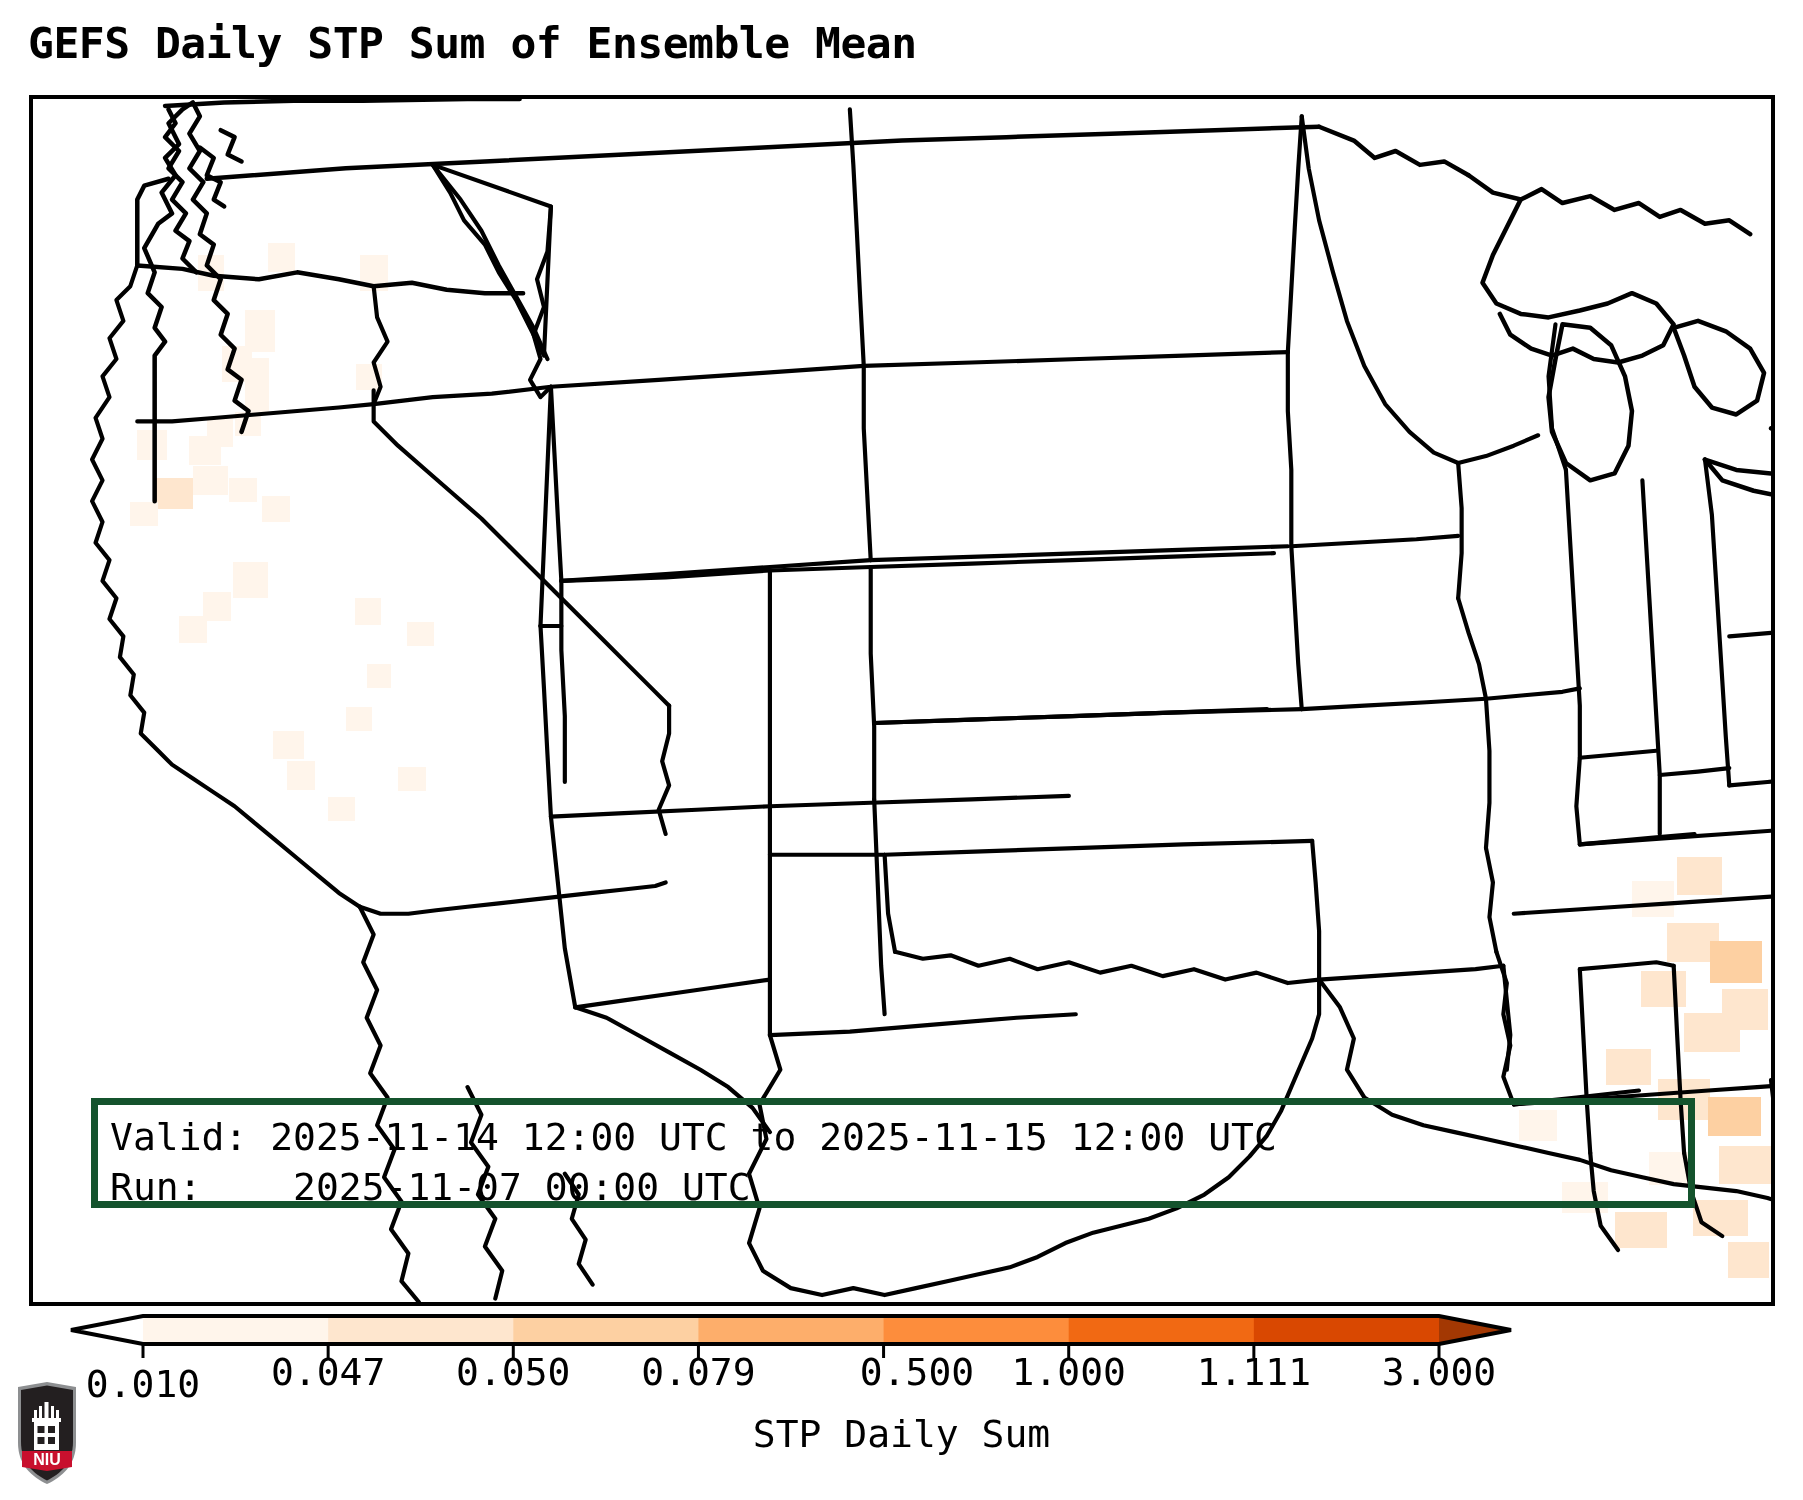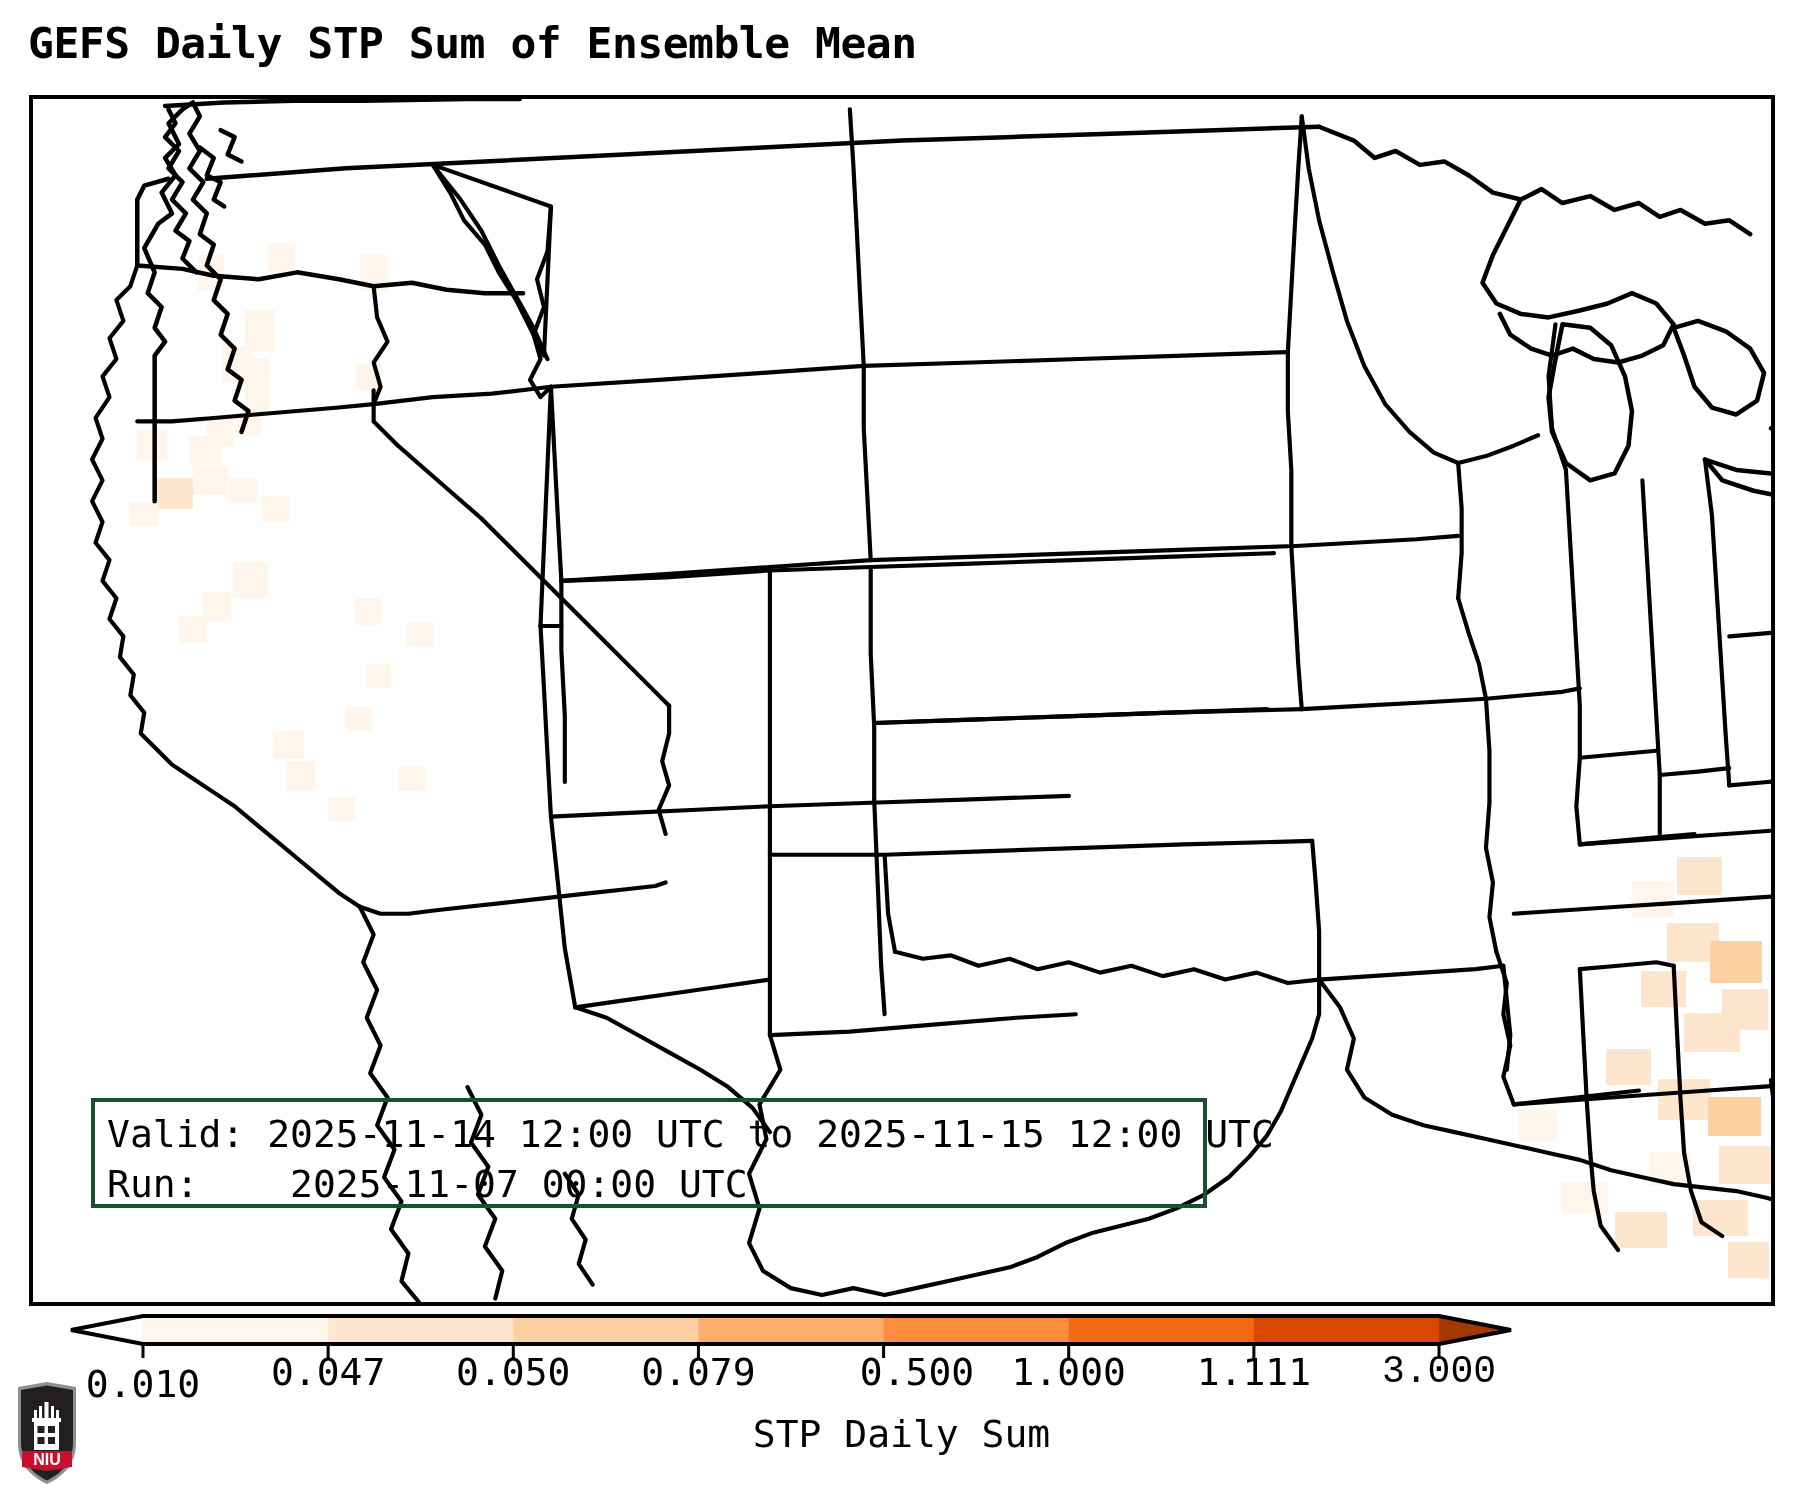--- a/index.html
+++ b/index.html
@@ -9,22 +9,22 @@
   #title{position:absolute;left:28px;top:18px;font-size:43px;letter-spacing:-0.5px;
          color:#000;white-space:nowrap;font-weight:700;}
 
   #map-frame{position:absolute;left:29px;top:95px;width:1746px;height:1211px;
              border:4px solid #000;box-sizing:border-box;background:#fff;overflow:hidden;}
   #map-svg{position:absolute;left:0;top:0;width:100%;height:100%;display:block;}
 
   #shade-layer{position:absolute;left:0;top:0;width:100%;height:100%;}
   .cell{position:absolute;}
 
-  #info-box{position:absolute;left:58px;top:999px;width:1116px;height:110px;
-            border:4px solid #14532d;background:transparent;box-sizing:border-box;
+  #info-box{position:absolute;left:58px;top:999px;width:1604px;height:110px;
+            border:7px solid #14532d;background:transparent;box-sizing:border-box;
             padding:7px 0 0 12px;z-index:40;}
   .info-line{font-size:38px;line-height:50px;color:#000;white-space:pre;}
 
   #cbar-wrap{position:absolute;left:0;top:1306px;width:1803px;height:120px;}
   #cbar-svg{position:absolute;left:0;top:0;}
   .tick-label{position:absolute;top:44px;font-size:38px;color:#000;
               transform:translateX(-50%);white-space:nowrap;}
   #cbar-title{position:absolute;left:0;top:1412px;width:1803px;text-align:center;
               font-size:38px;color:#000;}
 
@@ -387,21 +387,21 @@
         <line x1="1439" y1="38" x2="1439" y2="52" stroke="#000" stroke-width="3"></line>
       </g>
     </svg>
 <div class="tick-label" style="left: 143px; margin-top: 12px;">0.010</div>
     <div class="tick-label" style="left: 328.143px;">0.047</div>
     <div class="tick-label" style="left: 513.286px;">0.050</div>
     <div class="tick-label" style="left: 698.429px;">0.079</div>
     <div class="tick-label" style="left: 917px;">0.500</div>
     <div class="tick-label" style="left: 1068.71px;">1.000</div>
     <div class="tick-label" style="left: 1253.86px;">1.111</div>
-    <div class="tick-label" style="left: 1439px; font-family: Liberation Mono, monospace;">3.000</div>
+    <div class="tick-label" style="left: 1439px;">3.000</div>
   </div>
 <div id="cbar-title">STP Daily Sum</div>
 
 <svg id="niu-logo" viewBox="0 0 62 104">
   <path d="M2,6 L31,1 L60,6 L60,62 C60,84 46,96 31,103 C16,96 2,84 2,62 Z" fill="#8d8f91"></path>
   <path d="M5,9 L31,4.5 L57,9 L57,61 C57,82 44,93 31,99.5 C18,93 5,82 5,61 Z" fill="#231f20"></path>
   <g fill="#ffffff">
     <rect x="18" y="29" width="3" height="10"></rect>
     <rect x="23" y="25" width="3" height="14"></rect>
     <rect x="28.5" y="21" width="4" height="18"></rect>

